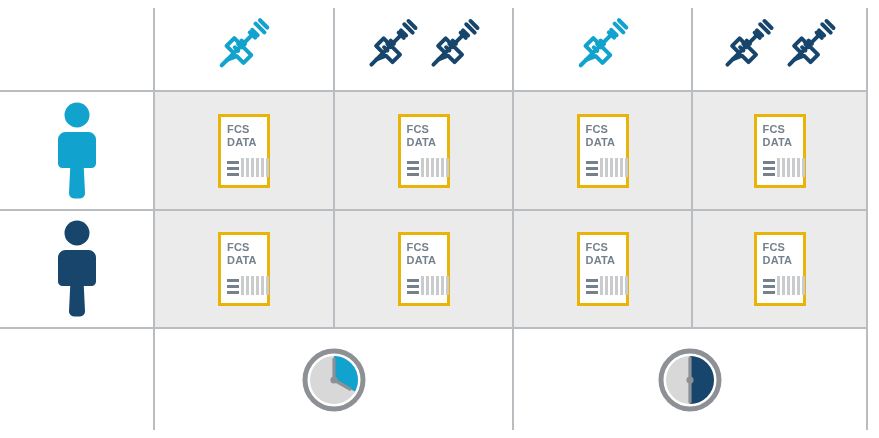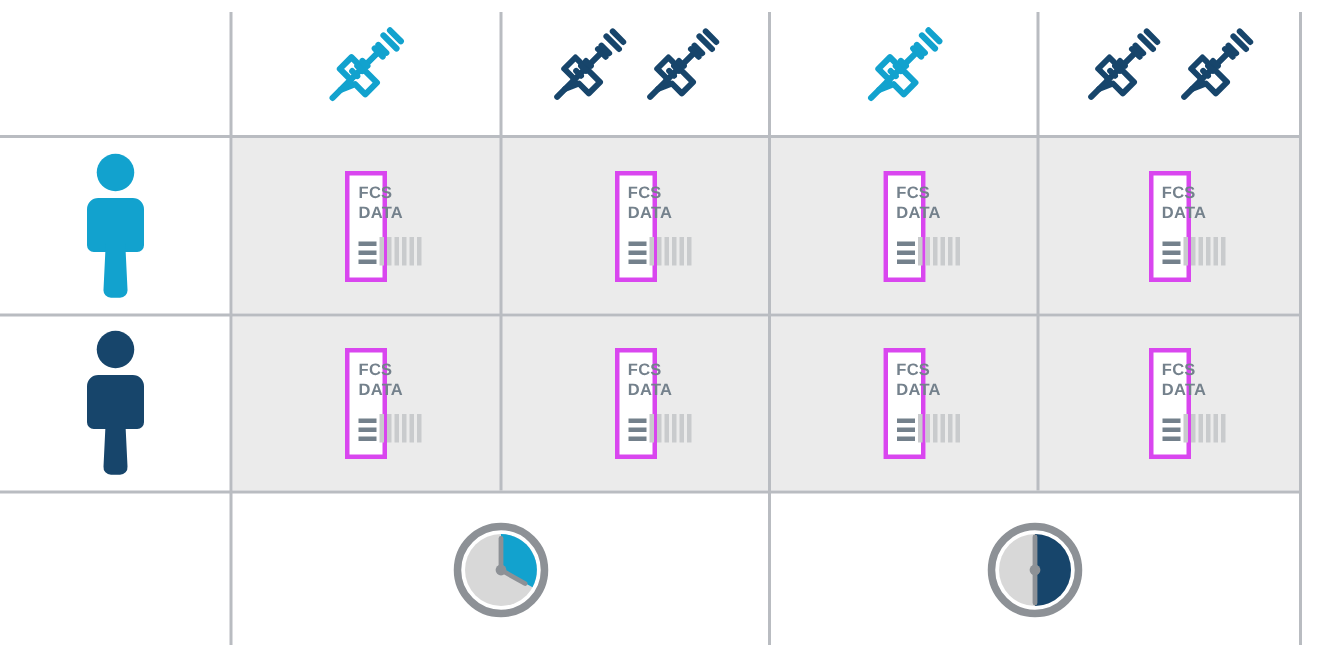--- a/index.html
+++ b/index.html
@@ -40,24 +40,24 @@
   .cell {
     position: absolute;
     display: flex;
     align-items: center;
     justify-content: center;
   }
 
   
   .doc {
     position: relative;
-    width: 28px;
+    width: 52px;
     height: 74px;
     background: #ffffff;
-    border: 3px solid #d946ef;
+    border: 3px solid #eab308;
     box-sizing: border-box;
     display: flex;
     flex-direction: column;
     align-items: flex-start;
     padding: 6px 0 0 6px;
     box-sizing: border-box;
   }
   .doc-line {
     font-family: "Liberation Sans", sans-serif;
     font-size: 11px;

